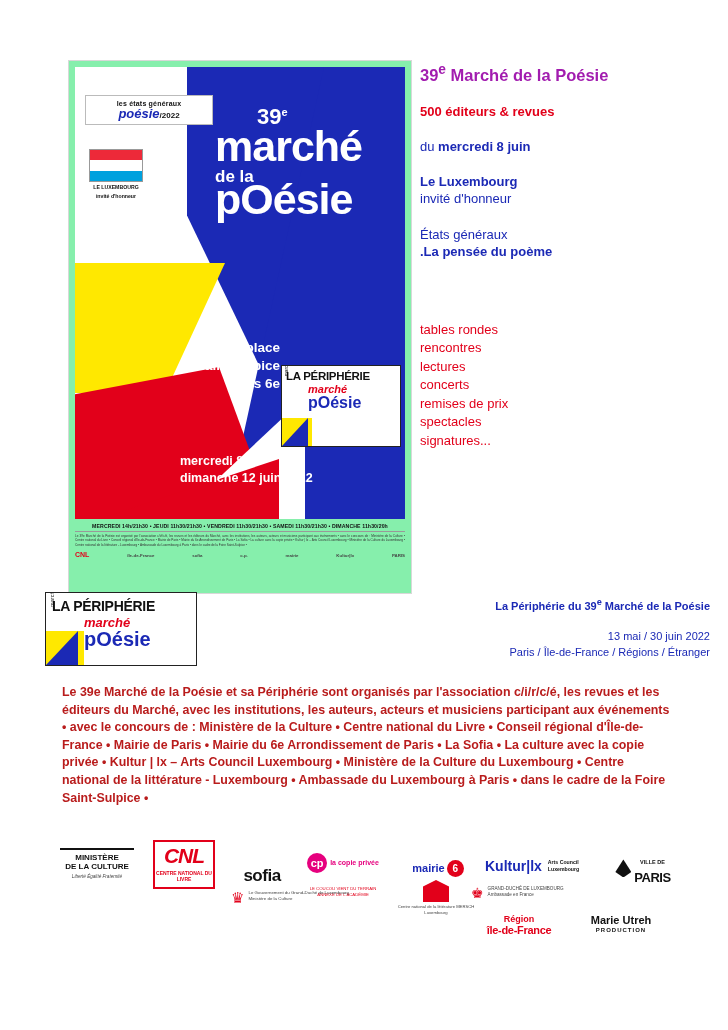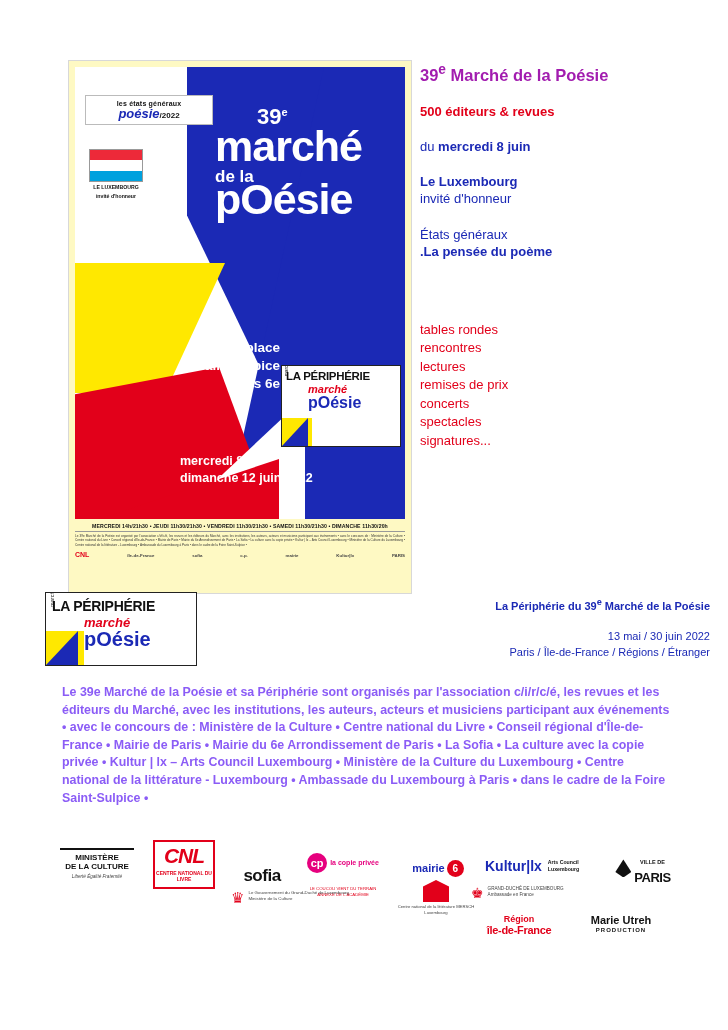--- a/index.html
+++ b/index.html
@@ -21,21 +21,21 @@
     height: 1030px;
   }
 
   
   .poster {
     position: absolute;
     left: 68px;
     top: 60px;
     width: 342px;
     height: 532px;
-    background: #fef9c3;
+    background: #86efac;
     border: 1px solid #d8d8d8;
     overflow: hidden;
   }
   .poster-art {
     position: absolute;
     left: 6px;
     top: 6px;
     width: 330px;
     height: 452px;
     overflow: hidden;
@@ -400,21 +400,21 @@
 
   
   .credits {
     position: absolute;
     left: 62px;
     top: 684px;
     width: 608px;
     font-size: 12.4px;
     line-height: 1.42;
     font-weight: bold;
-    color: #8b5cf6;
+    color: #b91c1c;
     text-align: left;
   }
 
   
   .logos {
     position: absolute;
     left: 55px;
     top: 838px;
     width: 625px;
     height: 110px;
@@ -589,22 +589,22 @@
       <div>invité d'honneur</div>
     </div>
     <div class="r-etats">
       <div>États généraux</div>
       <div class="pensee">.La pensée du poème</div>
     </div>
     <div class="r-list">
       <div>tables rondes</div>
       <div>rencontres</div>
       <div>lectures</div>
+      <div>concerts</div>
       <div>remises de prix</div>
-      <div>concerts</div>
       <div>spectacles</div>
       <div>signatures...</div>
     </div>
   </div>
 
   <div class="per-small">
     <div class="pbt">LA PÉRIPHÉRIE</div>
     <div class="pbm">marché</div>
     <div class="pbp">pOésie</div>
     <div class="pv-yellow"></div>

